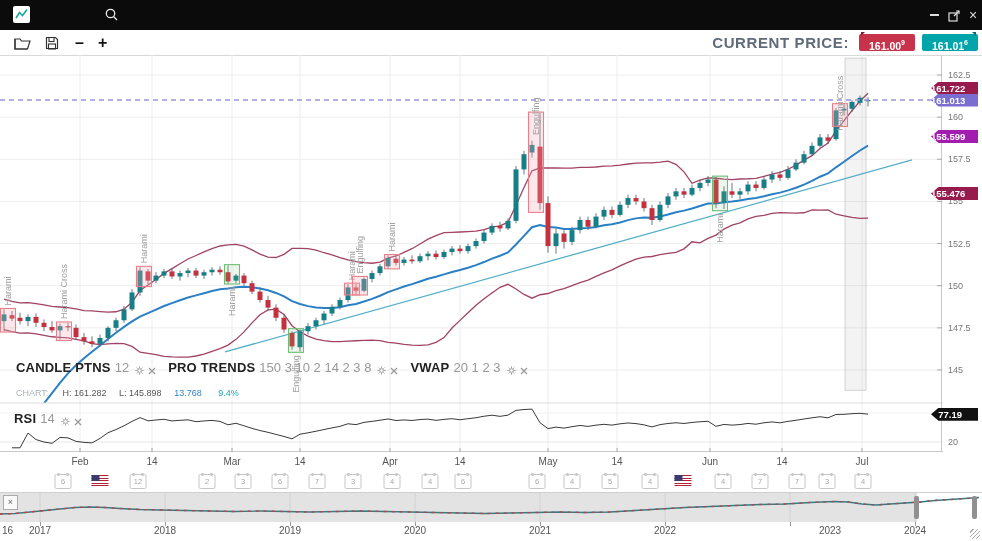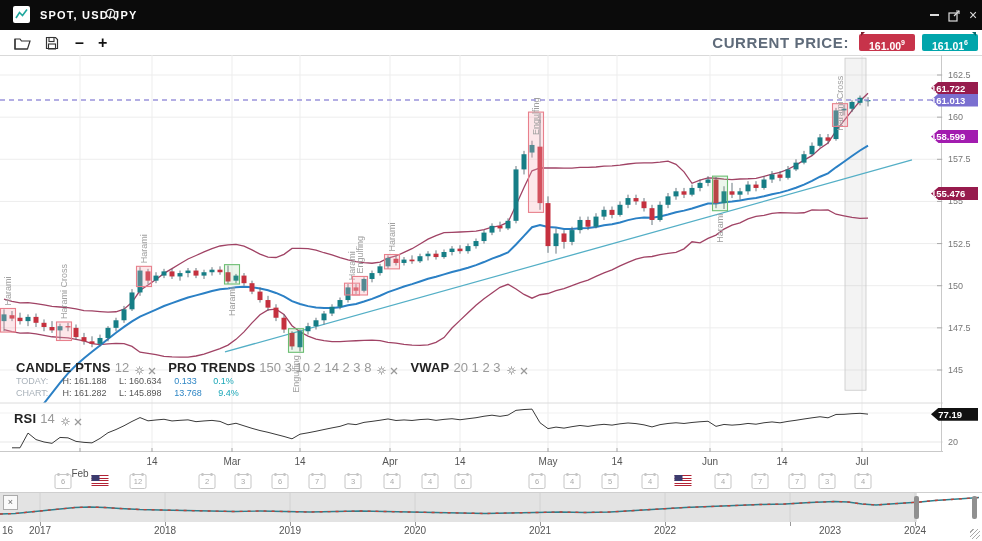--- a/index.html
+++ b/index.html
@@ -68,21 +68,20 @@
 <body>
 
 <div id="app">
 
   <div id="titlebar">
     <div id="logo">
       <svg width="17" height="17">
           <polyline points="3,12 6.5,6.5 9.5,9.5 14,3.5" fill="none" stroke="#1fa79d" stroke-width="1.6"></polyline>
         </svg>
     </div>
-    <div id="apptitle">SPOT, USD/JPY</div>
     <div id="searchicon">
       <svg width="15" height="15">
           <circle cx="6.5" cy="6.5" r="4.2" fill="none" stroke="#e8e8e8" stroke-width="1.3"></circle>
           <line x1="9.8" y1="9.8" x2="13" y2="13" stroke="#e8e8e8" stroke-width="1.3"></line>
         </svg>
     </div>
     <div id="minbtn" class="winbtn">
         <i></i>
       </div>
     <div id="popbtn" class="winbtn">
@@ -505,27 +504,20 @@
           </svg>
         </span>
       <span class="ico xico">
           <svg width="8" height="8">
             <line x1="1" y1="1" x2="7" y2="7" stroke="#9a9a9a" stroke-width="1.2"></line>
             <line x1="7" y1="1" x2="1" y2="7" stroke="#9a9a9a" stroke-width="1.2"></line>
           </svg>
         </span>
     </div>
 
-    <div class="statrow" style="top:321px;">
-      <span class="lab">TODAY:</span>
-      <span class="hl">H: 161.188</span>
-      <span class="hl">L: 160.634</span>
-      <span class="chg">0.133</span>
-      <span class="pct">0.1%</span>
-    </div>
     <div class="statrow" style="top:333px;">
       <span class="lab">CHART:</span>
       <span class="hl">H: 161.282</span>
       <span class="hl">L: 145.898</span>
       <span class="chg">13.768</span>
       <span class="pct">9.4%</span>
     </div>
 
     <div class="legendrow" style="left:14px;top:356px;">
       <b>RSI</b>
@@ -546,21 +538,21 @@
       <span class="ico xico">
           <svg width="8" height="8">
             <line x1="1" y1="1" x2="7" y2="7" stroke="#9a9a9a" stroke-width="1.2"></line>
             <line x1="7" y1="1" x2="1" y2="7" stroke="#9a9a9a" stroke-width="1.2"></line>
           </svg>
         </span>
     </div>
   </div>
 
   <div id="xaxisrow">
-      <div class="xtick" style="left: 80px; margin-top: 12px;">Feb</div>
+      <div class="xtick" style="left: 80px;">Feb</div>
       <div class="xtick" style="left: 152px;">14</div>
       <div class="xtick" style="left: 232px;">Mar</div>
       <div class="xtick" style="left: 300px;">14</div>
       <div class="xtick" style="left: 390px;">Apr</div>
       <div class="xtick" style="left: 460px;">14</div>
       <div class="xtick" style="left: 548px;">May</div>
       <div class="xtick" style="left: 617px;">14</div>
       <div class="xtick" style="left: 710px;">Jun</div>
       <div class="xtick" style="left: 782px;">14</div>
       <div class="xtick" style="left: 862px;">Jul</div>

